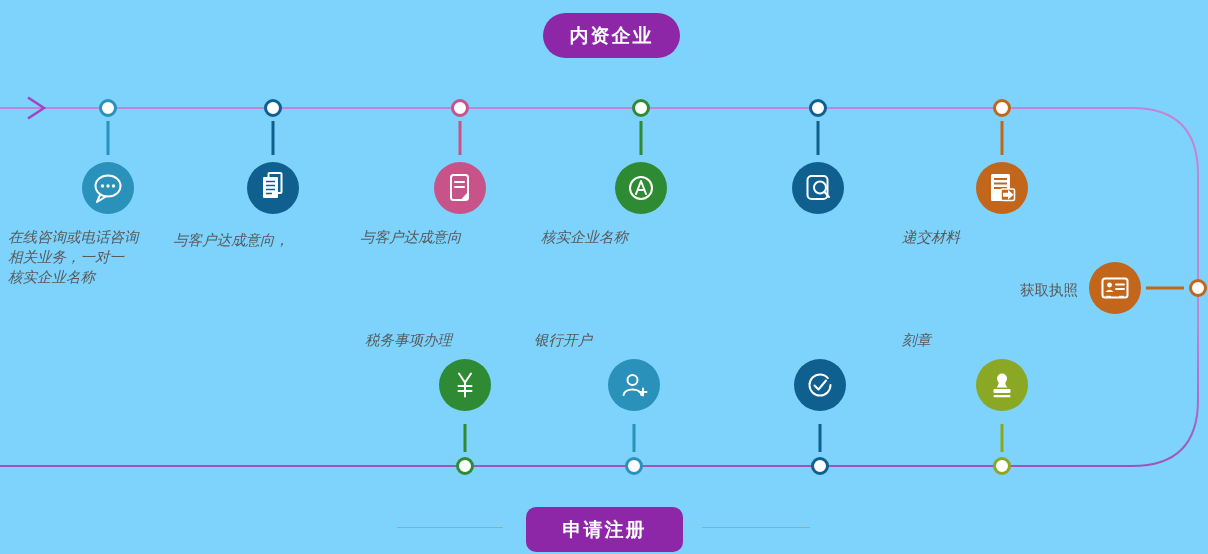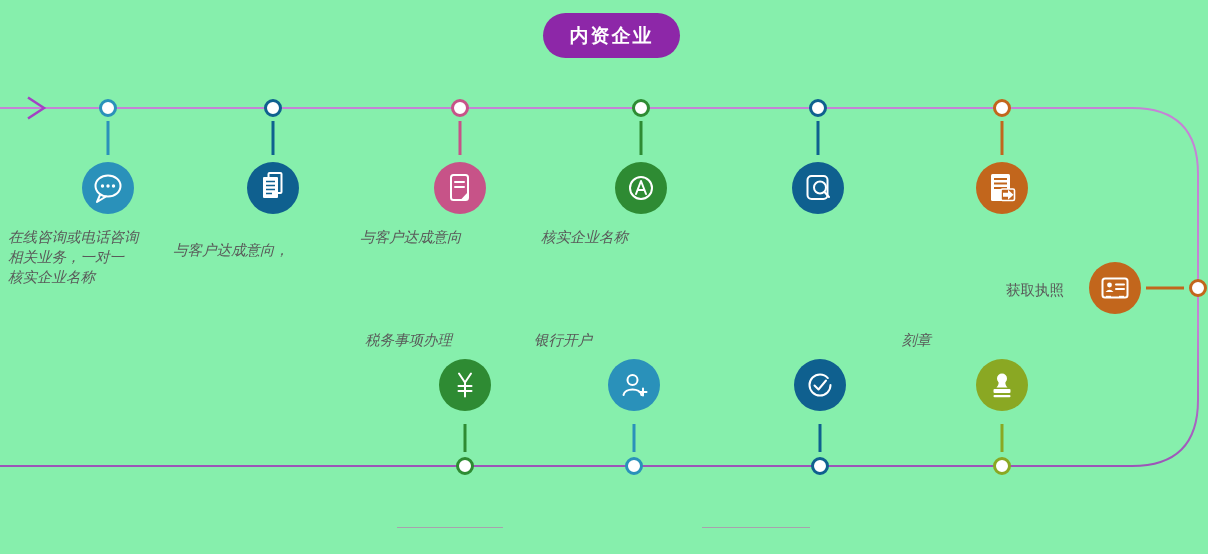--- a/index.html
+++ b/index.html
@@ -1,16 +1,16 @@
 <!DOCTYPE html>
 <html style="--purple: #8d27a8; --line: #c583d6; --line2: #9c55b8; --arrow: #a341c4; --sky: #2a91ba; --navy: #0f608f; --pink: #c75388; --green: #2e8b33; --orange: #c2661c; --olive: #8aa823; --text: #595959; --divider: #a8a1ad;"><head>
 <meta charset="utf-8">
 <style>
   html,body{margin:0;padding:0;background:#fff;}
-  #canvas{position:relative;width:1208px;height:554px;background:#86efac;overflow:hidden;
+  #canvas{position:relative;width:1208px;height:554px;background:#7dd3fc;overflow:hidden;
           font-family:"Liberation Sans","DejaVu Sans",sans-serif;}
   #flow-svg{position:absolute;left:0;top:0;z-index:1;}
   .arrow{stroke:var(--arrow);}
   .st-sky{stroke:var(--sky);}  .st-navy{stroke:var(--navy);} .st-pink{stroke:var(--pink);}
   .st-green{stroke:var(--green);} .st-orange{stroke:var(--orange);} .st-olive{stroke:var(--olive);}
   .node{fill:#fff;stroke-width:3;}
   .stub{stroke-width:3;}
   .icon-circle{position:absolute;width:52px;height:52px;border-radius:50%;z-index:2;
                display:flex;align-items:center;justify-content:center;}
   .bg-sky{background:var(--sky);} .bg-navy{background:var(--navy);} .bg-pink{background:var(--pink);}
@@ -19,21 +19,21 @@
          font-size:14.5px;line-height:20px;z-index:2;font-style:italic;}
   .label span{display:block;}
   .badge{position:absolute;z-index:3;background:var(--purple);color:#fff;
          display:flex;align-items:center;justify-content:center;
          font-size:19px;font-weight:600;letter-spacing:2px;}
   #badge-top{left:543px;top:13px;width:137px;height:45px;border-radius:23px;}
   #badge-bottom{left:526px;top:507px;width:157px;height:45px;border-radius:10px;}
   .divider{position:absolute;height:1px;background:var(--divider);z-index:2;}
   #divider-left{left:397px;top:527px;width:106px;}
   #divider-right{left:702px;top:527px;width:108px;}
-  .license-label{position:absolute;left:992px;top:281px;width:86px;text-align:center;
+  .license-label{position:absolute;left:992px;top:281px;width:86px;text-align:right;
                  color:var(--text);font-size:14.5px;z-index:2;}
   .ic{fill:none;stroke:#fff;stroke-width:2;stroke-linecap:round;stroke-linejoin:round;}
   .ic-fill{fill:#fff;stroke:none;}
   .ln-navy{stroke:var(--navy);stroke-width:1.7;fill:none;}
   .fl-orange{fill:var(--orange);}
   .ln-orange{stroke:var(--orange);stroke-width:2.2;fill:none;}
 </style>
 </head>
 <body>
 
@@ -72,20 +72,21 @@
     <circle class="node st-navy" cx="818" cy="108" r="7.5"></circle>
     <circle class="node st-orange" cx="1002" cy="108" r="7.5"></circle>
     <circle class="node st-orange" cx="1198" cy="288" r="7.5"></circle>
     <circle class="node st-green" cx="465" cy="466" r="7.5"></circle>
     <circle class="node st-sky" cx="634" cy="466" r="7.5"></circle>
     <circle class="node st-navy" cx="820" cy="466" r="7.5"></circle>
     <circle class="node st-olive" cx="1002" cy="466" r="7.5"></circle>
   </svg>
 
   <div id="badge-top" class="badge">内资企业</div>
+  <div id="badge-bottom" class="badge">申请注册</div>
   <div id="divider-left" class="divider"></div>
   <div id="divider-right" class="divider"></div>
 
   <div class="icon-circle bg-sky" style="left:82px;top:162px">
     <svg width="52" height="52" viewBox="0 0 52 52">
       <ellipse class="ic" cx="26" cy="24" rx="12.5" ry="10.5"></ellipse>
       <path class="ic" d="M18,33 L15,40 L24,34.5"></path>
       <circle class="ic-fill" cx="20.5" cy="24" r="1.7"></circle>
       <circle class="ic-fill" cx="26" cy="24" r="1.7"></circle>
       <circle class="ic-fill" cx="31.5" cy="24" r="1.7"></circle>
@@ -97,21 +98,21 @@
     <span>核实企业名称</span>
   </div>
 
   <div class="icon-circle bg-navy" style="left:247px;top:162px">
     <svg width="52" height="52" viewBox="0 0 52 52">
       <rect class="ic" x="21.5" y="11" width="13" height="20" rx="1" stroke-width="1.8"></rect>
       <rect class="ic-fill" x="16" y="15" width="15" height="21" rx="1"></rect>
       <path class="ln-navy" d="M19,19.5 h9 M19,23.5 h9 M19,27.5 h9 M19,31.5 h6"></path>
     </svg>
   </div>
-  <div class="label" style="left:173px;top:240px">
+  <div class="label" style="left:173px;top:230px">
     <span>与客户达成意向，</span>
   </div>
 
   <div class="icon-circle bg-pink" style="left:434px;top:162px">
     <svg width="52" height="52" viewBox="0 0 52 52">
       <rect class="ic" x="17" y="13" width="17" height="25" rx="2.5"></rect>
       <path class="ic" d="M21,20 h9 M21,25 h9" stroke-width="1.8"></path>
       <path class="ic-fill" d="M34,30 L26.5,38 L34,38 Z"></path>
     </svg>
   </div>
@@ -138,20 +139,23 @@
     </svg>
   </div>
 
   <div class="icon-circle bg-orange" style="left:976px;top:162px">
     <svg width="52" height="52" viewBox="0 0 52 52">
       <rect class="ic-fill" x="15" y="12" width="19" height="27" rx="1.5"></rect>
       <path class="ln-orange" d="M18,17 h13 M18,21.5 h13 M18,26 h13"></path>
       <rect class="fl-orange" x="25" y="27" width="13.5" height="11.5" stroke="#fff" stroke-width="1.6" rx="1.5"></rect>
       <polygon class="ic-fill" points="27,30.7 32,30.7 32,27.7 37.5,32.7 32,37.7 32,34.7 27,34.7"></polygon>
     </svg>
+  </div>
+  <div class="label" style="left:902px;top:227px">
+    <span>递交材料</span>
   </div>
 
   <div class="license-label">获取执照</div>
   <div class="icon-circle bg-orange" style="left:1089px;top:262px">
     <svg width="52" height="52" viewBox="0 0 52 52">
       <rect class="ic" x="13.5" y="16.5" width="25" height="19" rx="2.5"></rect>
       <circle class="ic-fill" cx="20.5" cy="23" r="2.4"></circle>
       <path class="ic-fill" d="M16.5,30 Q20.5,25.5 24.5,30 Z"></path>
       <path class="ic" d="M27,22.5 h8 M27,27 h8" stroke-width="1.8"></path>
       <rect class="ic-fill" x="17" y="33.8" width="5" height="2.2"></rect>

